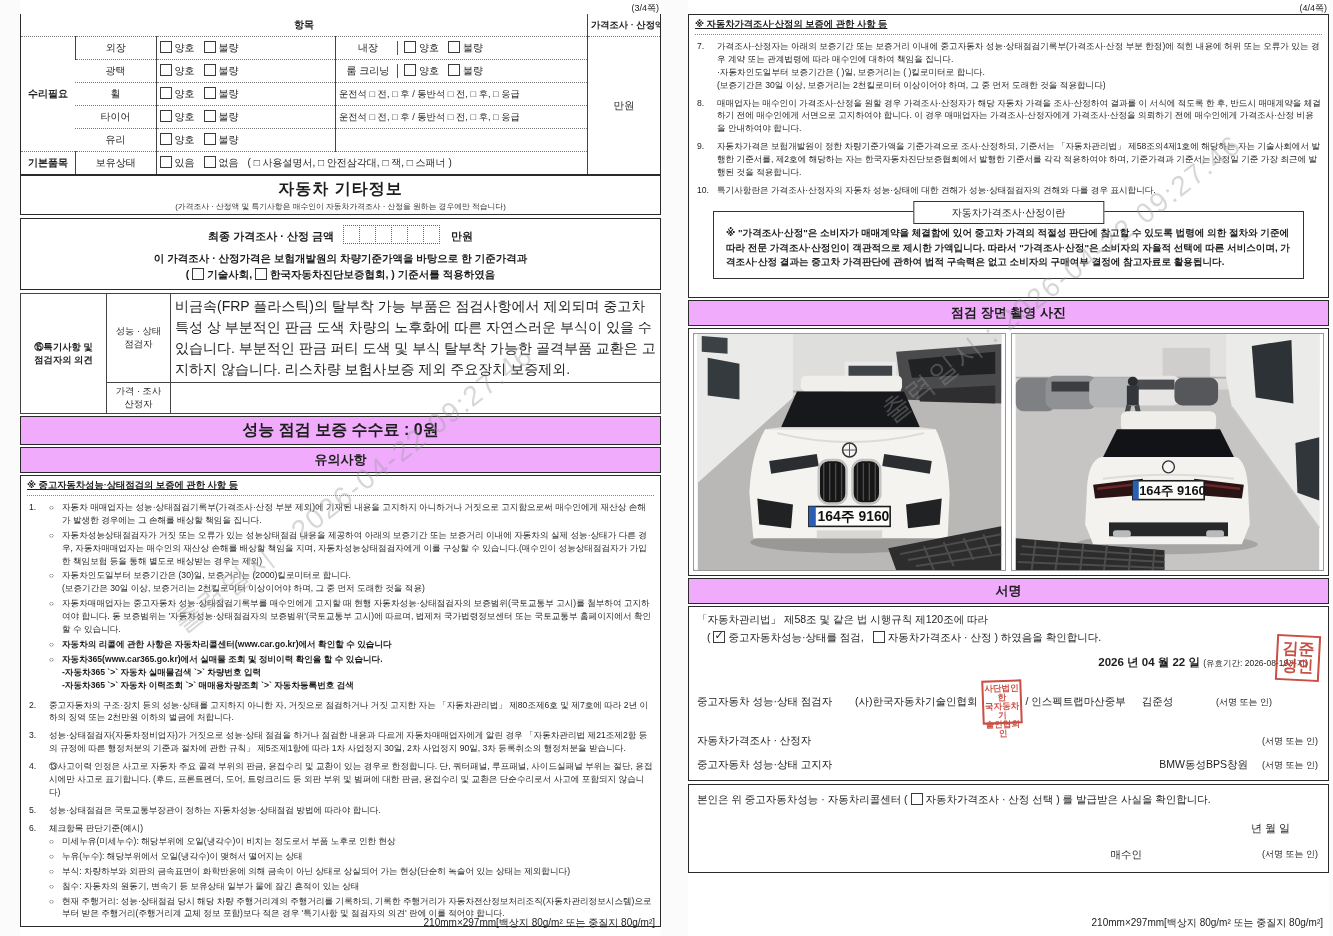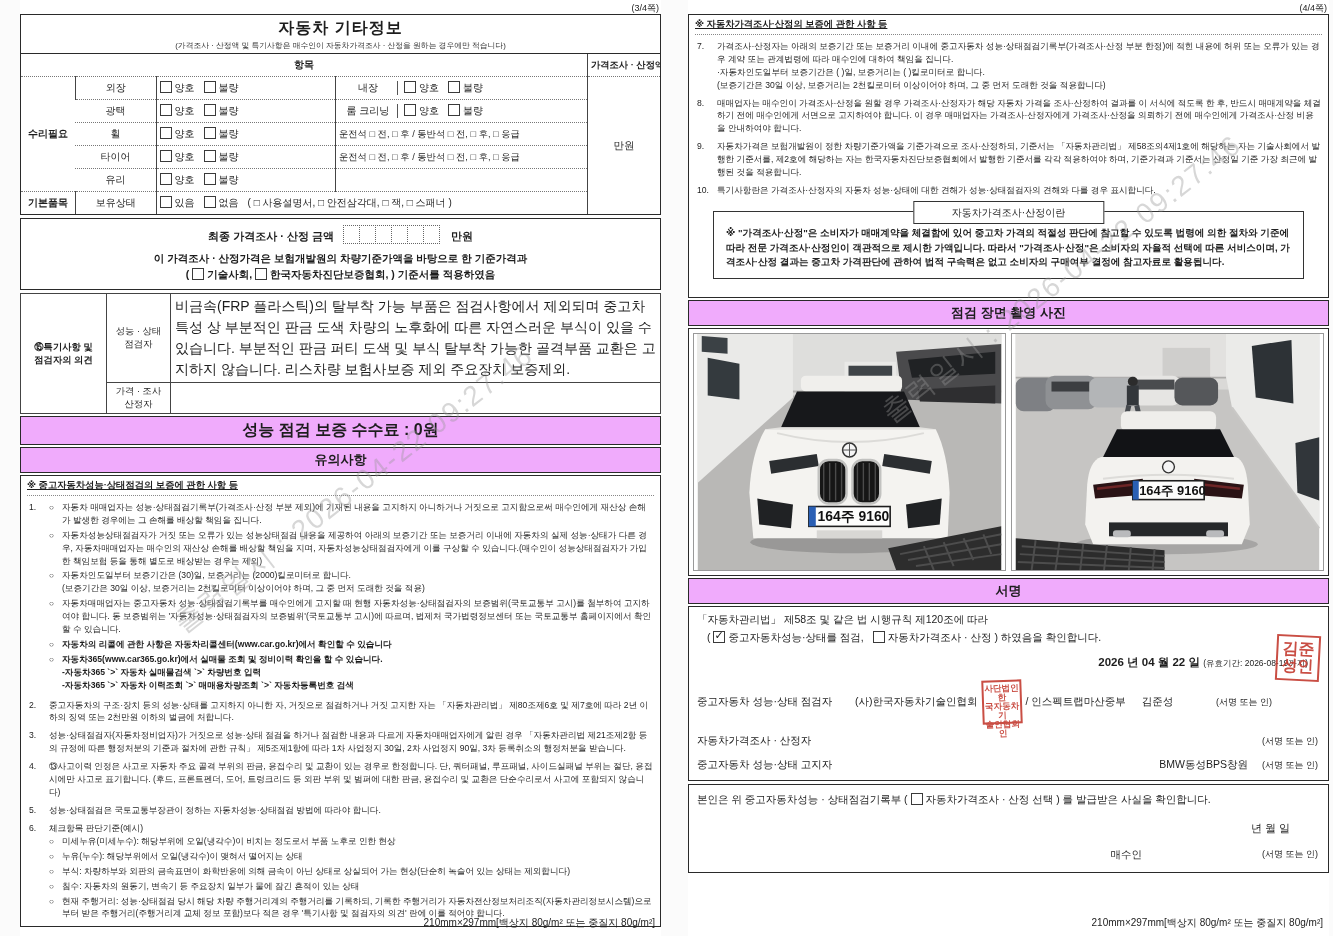--- a/index.html
+++ b/index.html
@@ -78,25 +78,20 @@
   .buyer{margin-left:auto;margin-right:120px;}
 </style>
 </head>
 <body>
 
 <div class="page" id="pgL">
   <div class="plabel">(3/4쪽)</div>
   <div class="wm" style="left:110px;top:470px;">출력일시 : 2026-04-22 09:27:46</div>
   <div class="pgbody">
 
-    <div class="box titlebox">
-      <div class="title">자동차 기타정보</div>
-      <div class="subtitle">(가격조사 · 산정액 및 특기사항은 매수인이 자동차가격조사 · 산정을 원하는 경우에만 적습니다)</div>
-    </div>
-
     <div class="box" style="border-top:none;">
       <table class="rt">
         <colgroup>
             <col style="width:54px">
             <col style="width:80px">
             <col style="width:178px">
             <col style="width:250px">
             <col style="width:72px">
           </colgroup>
         <tbody>
@@ -131,20 +126,25 @@
           <td><span class="pair"><span class="cb"></span><span>양호</span></span><span class="pair"><span class="cb"></span><span>불량</span></span></td>
           <td></td>
         </tr>
         <tr class="bd">
           <td class="grp">기본품목</td>
           <td class="it">보유상태</td>
           <td colspan="2"><span class="pair"><span class="cb"></span><span>있음</span></span><span class="pair"><span class="cb"></span><span>없음</span></span><span>( □ 사용설명서,  □ 안전삼각대,  □ 잭,  □ 스패너 )</span></td>
         </tr>
       </tbody>
         </table>
+    </div>
+
+    <div class="box titlebox">
+      <div class="title">자동차 기타정보</div>
+      <div class="subtitle">(가격조사 · 산정액 및 특기사항은 매수인이 자동차가격조사 · 산정을 원하는 경우에만 적습니다)</div>
     </div>
 
     <div class="box finalbox">
       <span class="fin1">최종 가격조사 · 산정 금액</span>
       <span class="digits"><span class="dg"></span><span class="dg"></span><span class="dg"></span><span class="dg"></span><span class="dg"></span><span class="dg"></span></span>
       <span class="fin1">만원</span>
       <div class="fin2">이 가격조사 · 산정가격은 보험개발원의 차량기준가액을 바탕으로 한 기준가격과</div>
       <div class="fin3">
         <span>(</span>
         <span class="cb"></span><span>기술사회,</span>
@@ -238,21 +238,21 @@
           <div class="bl">
               <span class="bm">○</span>
               <div class="bt ml">누유(누수): 해당부위에서 오일(냉각수)이 맺혀서 떨어지는 상태</div>
             </div>
           <div class="bl">
               <span class="bm">○</span>
               <div class="bt ml">부식: 차량하부와 외판의 금속표면이 화학반응에 의해 금속이 아닌 상태로 상실되어 가는 현상(단순히 녹슬어 있는 상태는 제외합니다)</div>
             </div>
           <div class="bl">
               <span class="bm">○</span>
-              <div class="bt ml">침수: 자동차의 원동기, 변속기 등 주요장치 일부가 물에 잠긴 흔적이 있는 상태</div>
+              <div class="bt ml">침수: 자동차의 원동기, 변속기 등 보유상태 일부가 물에 잠긴 흔적이 있는 상태</div>
             </div>
           <div class="bl">
               <span class="bm">○</span>
               <div class="bt ml">현재 주행거리: 성능·상태점검 당시 해당 차량 주행거리계의 주행거리를 기록하되, 기록한 주행거리가 자동차전산정보처리조직(자동차관리정보시스템)으로부터 받은 주행거리(주행거리계 교체 정보 포함)보다 적은 경우 '특기사항 및 점검자의 의견' 란에 이를 적어야 합니다.</div>
             </div>
         </div>
       </div>
     </div>
   </div>
   <div class="footer">210mm×297mm[백상지 80g/m² 또는 중질지 80g/m²]</div>
@@ -406,21 +406,21 @@
       </div>
       <div class="sigrow">
         <span class="siglab">중고자동차 성능·상태 고지자</span>
         <span style="margin-left:auto;margin-right:14px;">BMW동성BPS창원</span>
         <span class="sigsign" style="margin-left:0;">(서명 또는 인)</span>
       </div>
     </div>
 
     <div class="box confbox">
       <div>
-        <span>본인은 위 중고자동차성능 · 상태점검기록부 (</span>
+        <span>본인은 위 중고자동차성능 · 자동차리콜센터 (</span>
         <span class="cb"></span><span>자동차가격조사 · 산정 선택</span>
         <span>) 를 발급받은 사실을 확인합니다.</span>
       </div>
       <div class="confdate">년          월          일</div>
       <div class="confbuyer">
         <span class="buyer">매수인</span>
         <span class="sigsign" style="margin-left:0;">(서명 또는 인)</span>
       </div>
     </div>
   </div>

